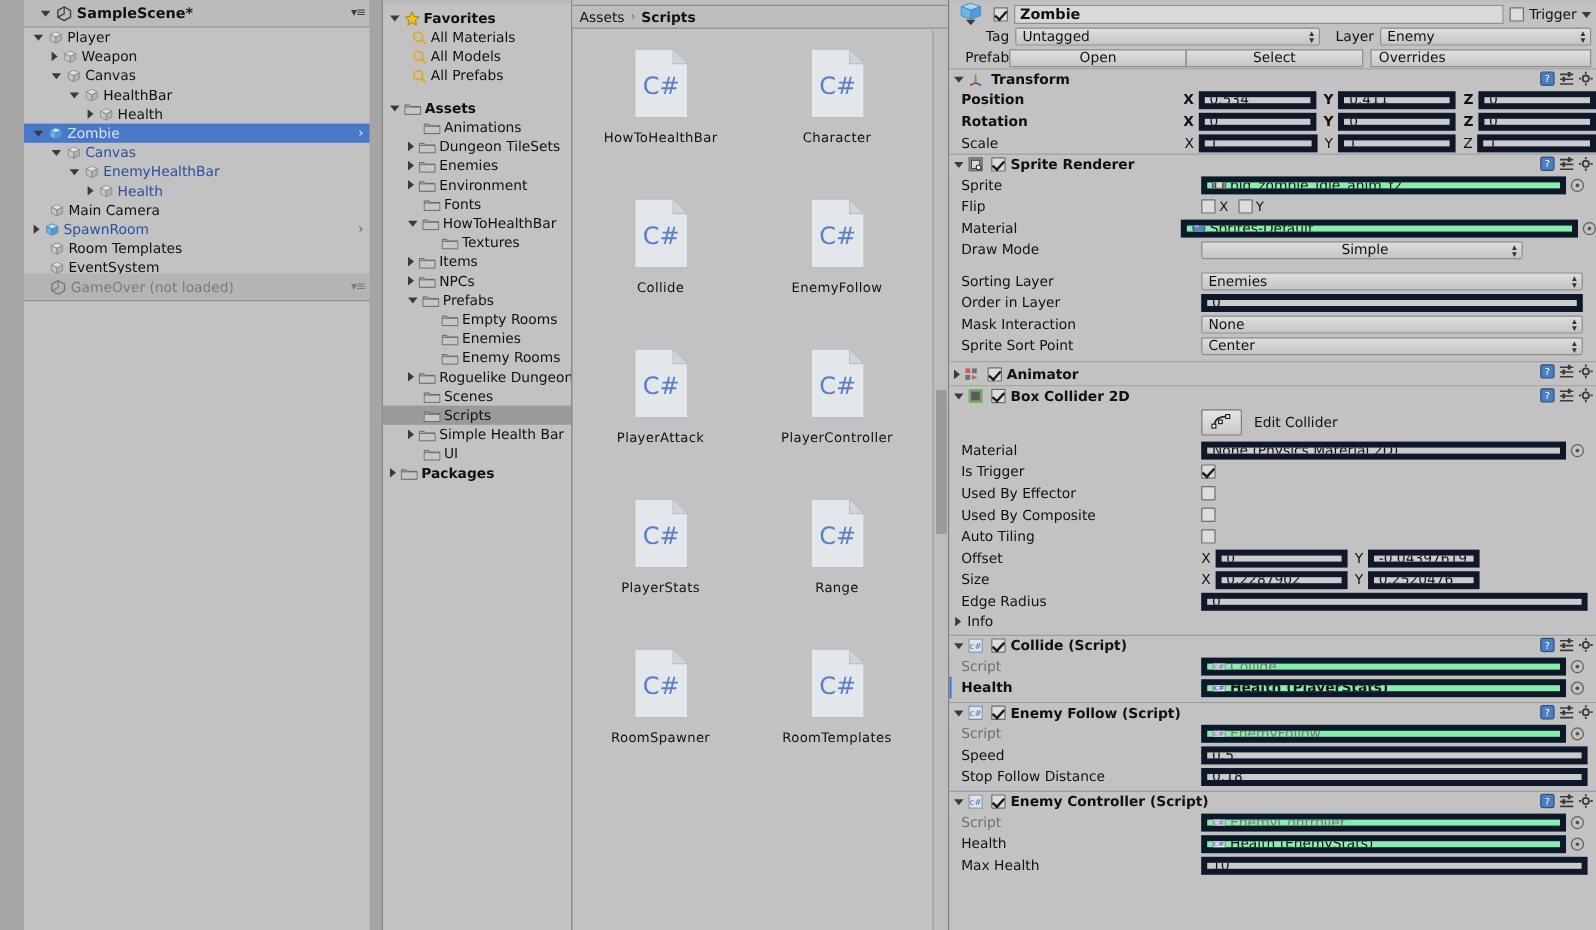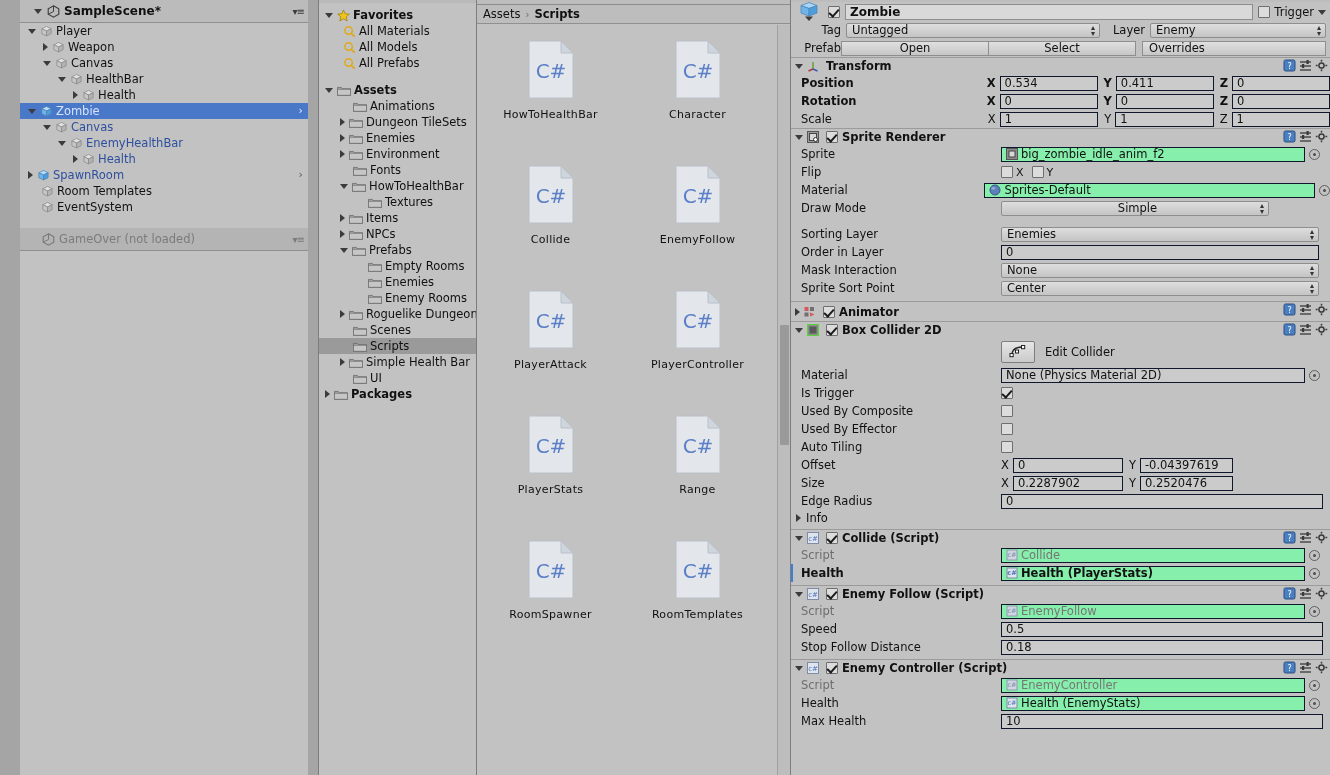--- a/index.html
+++ b/index.html
@@ -98,21 +98,21 @@
   .comp { border-top:1px solid #9b9b9b; }
   .comp-head { height:16px; display:flex; align-items:center; gap:4px; padding-left:4px;
                background:#c2c2c2; position:relative;}
   .comp-title { font-weight:bold; font-size:11.5px; }
   .comp-icons { position:absolute; right:2px; top:1px; display:flex; align-items:center; gap:3px;}
   .ic-help, .ic-preset, .ic-gear { width:13px;height:13px; }
   .prop { height:18px; display:flex; align-items:center; position:relative; }
   .prop-label { width:210px; padding-left:10px; font-size:11.5px; }
   .prop-label.bold { font-weight:bold; }
   .prop-label.dim { color:#6e6e6e; }
-  .field { height:15px; background:#cbcbcb; border:1px solid #0f172a; display:flex;
+  .field { height:15px; background:#cbcbcb; border:5px solid #0f172a; display:flex;
            align-items:center; padding-left:4px; font-size:11.5px; overflow:hidden;
            white-space:nowrap;}
   .field.obj { background:#86efac;text-align:right; }
   .field.dimtxt { color:#767676; }
   .field.boldtxt { font-weight:bold; }
   .axis { font-size:11.5px; margin:0 4px 0 0; }
   .axis.bold { font-weight:bold; }
   .radio-target { width:11px;height:11px;border-radius:50%;border:1px solid #5f5f5f;
                   position:relative; margin-left:4px; flex:0 0 auto;}
   .radio-target::after{ content:""; position:absolute; left:3px; top:3px; width:3px;height:3px;
@@ -260,20 +260,33 @@
           <span class="tri tri-right"></span>
           <span style="width:4px;flex:0 0 auto;"></span>
           <span class="cube">
             <svg viewBox="0 0 14 14" width="13" height="13">
               <polygon points="2,4 7,1.6 12,4 7,6.4" fill="#e2e2e2" stroke="#8a8a8a" stroke-width=".8"></polygon>
               <polygon points="2,4 7,6.4 7,11.8 2,9.4" fill="#c6c6c6" stroke="#8a8a8a" stroke-width=".8"></polygon>
               <polygon points="12,4 7,6.4 7,11.8 12,9.4" fill="#b2b2b2" stroke="#8a8a8a" stroke-width=".8"></polygon>
             </svg>
           </span>
           <span class="hname prefab">Health</span>
+        </div>
+        <div class="hrow">
+          <span style="width:8px;flex:0 0 auto;"></span>
+          <span class="tri-sp"></span>
+          <span style="width:4px;flex:0 0 auto;"></span>
+          <span class="cube">
+            <svg viewBox="0 0 14 14" width="13" height="13">
+              <polygon points="2,4 7,1.6 12,4 7,6.4" fill="#e2e2e2" stroke="#8a8a8a" stroke-width=".8"></polygon>
+              <polygon points="2,4 7,6.4 7,11.8 2,9.4" fill="#c6c6c6" stroke="#8a8a8a" stroke-width=".8"></polygon>
+              <polygon points="12,4 7,6.4 7,11.8 12,9.4" fill="#b2b2b2" stroke="#8a8a8a" stroke-width=".8"></polygon>
+            </svg>
+          </span>
+          <span class="hname">Main Camera</span>
         </div>
         <div class="hrow">
           <span style="width:8px;flex:0 0 auto;"></span>
           <span class="tri tri-right"></span>
           <span style="width:4px;flex:0 0 auto;"></span>
           <span class="cube">
             <svg viewBox="0 0 14 14" width="13" height="13">
               <polygon points="2,4 7,1.6 12,4 7,6.4" fill="#b7ddf7" stroke="#4e86b5" stroke-width=".8"></polygon>
               <polygon points="2,4 7,6.4 7,11.8 2,9.4" fill="#6fb4e8" stroke="#4e86b5" stroke-width=".8"></polygon>
               <polygon points="12,4 7,6.4 7,11.8 12,9.4" fill="#4d9cdd" stroke="#4e86b5" stroke-width=".8"></polygon>
@@ -971,25 +984,25 @@
       <div class="prop">
         <span class="prop-label">Material</span>
         <span class="field" style="width:304px;">None (Physics Material 2D)</span>
         <span class="radio-target"></span>
       </div>
       <div class="prop">
         <span class="prop-label">Is Trigger</span>
         <span class="cbx-sm on"></span>
       </div>
       <div class="prop">
+        <span class="prop-label">Used By Effector</span>
+        <span class="cbx-sm"></span>
+      </div>
+      <div class="prop">
         <span class="prop-label">Used By Composite</span>
-        <span class="cbx-sm"></span>
-      </div>
-      <div class="prop">
-        <span class="prop-label">Used By Effector</span>
         <span class="cbx-sm"></span>
       </div>
       <div class="prop">
         <span class="prop-label">Auto Tiling</span>
         <span class="cbx-sm"></span>
       </div>
       <div class="prop">
         <span class="prop-label">Offset</span>
         <span class="axis">X</span>
         <span class="field" style="width:110px;">0</span>

